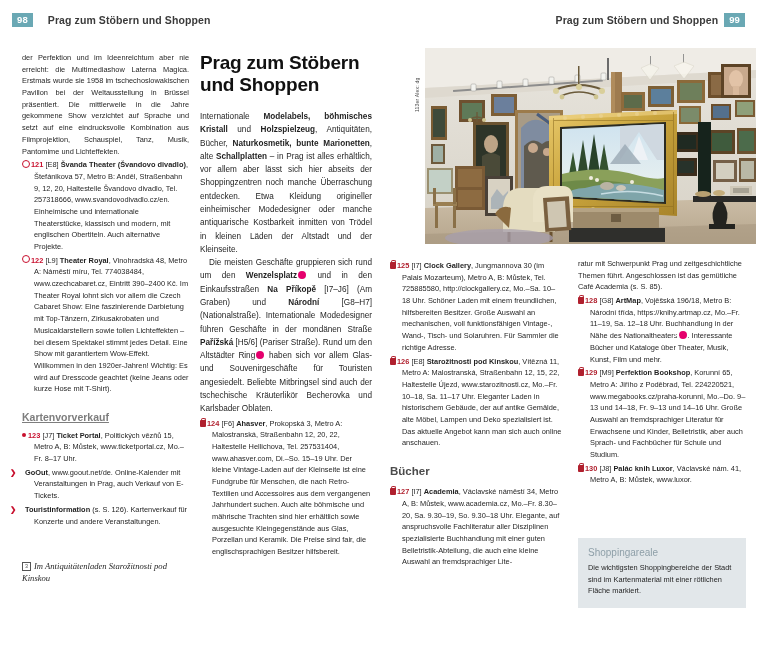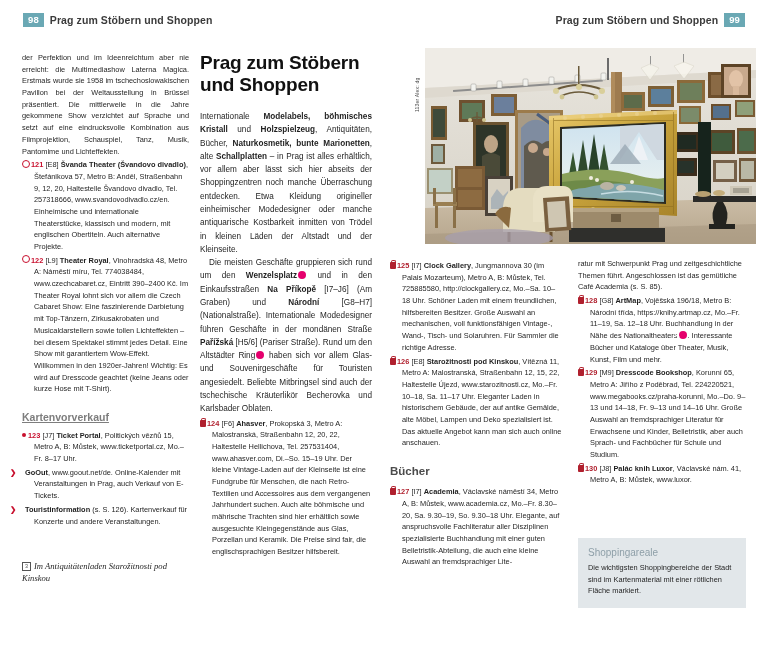--- a/index.html
+++ b/index.html
@@ -27,21 +27,21 @@
     position: absolute;
     top: 12px;
     height: 16px;
     display: flex;
     align-items: center;
     font-size: 10.5px;
     font-weight: bold;
     color: #3b3b3b;
     letter-spacing: 0.1px;
   }
-  .runhead.left { left: 23px; }
+  .runhead.left { left: 12px; gap: 9px; }
   .runhead.right { right: 20px; }
   .folio {
     background: #6aa8b4;
     color: #ffffff;
     font-size: 9.5px;
     font-weight: bold;
     padding: 2px 5px 3px 5px;
     line-height: 1;
     display: inline-block;
   }
@@ -577,21 +577,21 @@
 
     <div class="entry">
       <span class="mk-bag"></span><span class="num-dark">128</span>
       <span class="grid">[G8]</span>
       <span class="name">ArtMap</span><span>, Vojěšská 196/18, Metro B: Národní třída, https://knihy.artmap.cz, Mo.–Fr. 11–19, Sa. 12–18 Uhr. Buchhandlung in der Nähe des Nationaltheaters</span><span class="badge-round">31</span><span>. Interessante Bücher und Kataloge über Theater, Musik, Kunst, Film und mehr.</span>
     </div>
 
     <div class="entry">
       <span class="mk-bag"></span><span class="num-dark">129</span>
       <span class="grid">[M9]</span>
-      <span class="name">Dresscode Bookshop</span><span>, Korunní 65, Metro A: Jiřího z Poděbrad, Tel. 224220521, www.megabooks.cz/praha-korunni, Mo.–Do. 9–13 und 14–18, Fr. 9–13 und 14–16 Uhr. Große Auswahl an fremdsprachiger Literatur für Erwachsene und Kinder, Belletristik, aber auch Sprach- und Fachbücher für Schule und Studium.</span>
+      <span class="name">Perfektion Bookshop</span><span>, Korunní 65, Metro A: Jiřího z Poděbrad, Tel. 224220521, www.megabooks.cz/praha-korunni, Mo.–Do. 9–13 und 14–18, Fr. 9–13 und 14–16 Uhr. Große Auswahl an fremdsprachiger Literatur für Erwachsene und Kinder, Belletristik, aber auch Sprach- und Fachbücher für Schule und Studium.</span>
     </div>
 
     <div class="entry">
       <span class="mk-bag"></span><span class="num-dark">130</span>
       <span class="grid">[J8]</span>
       <span class="name">Palác knih Luxor</span><span>, Václavské nám. 41, Metro A, B: Můstek, www.luxor.</span>
     </div>
   </div>
 
   <div class="infobox">

